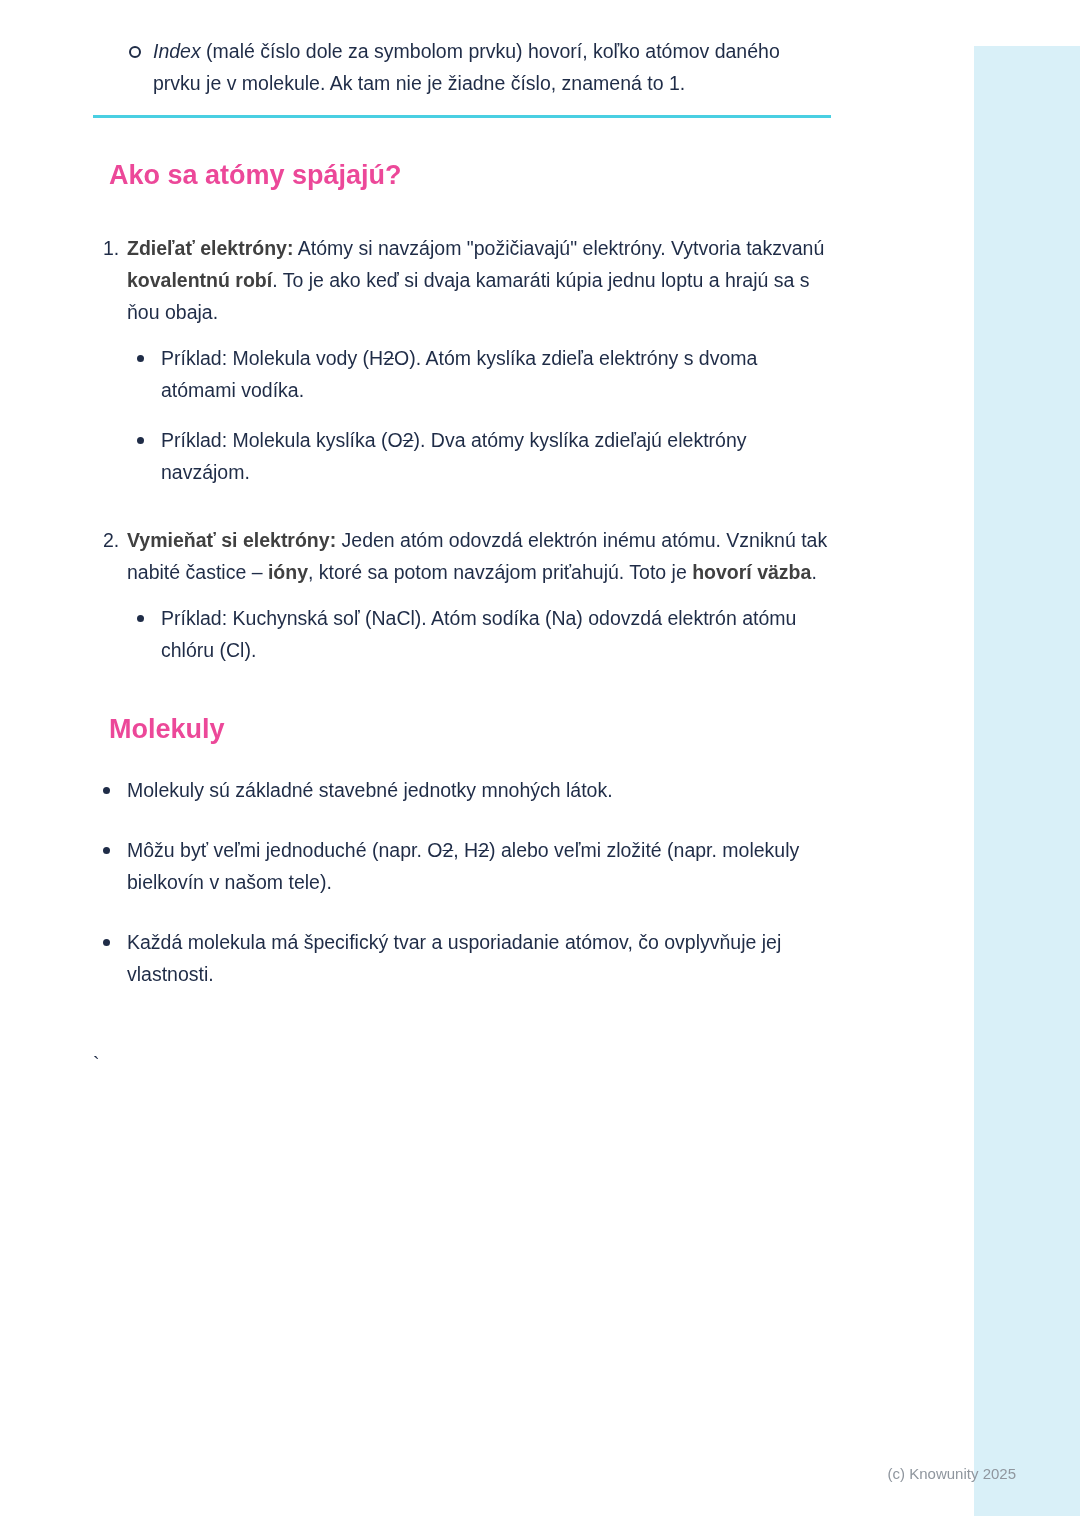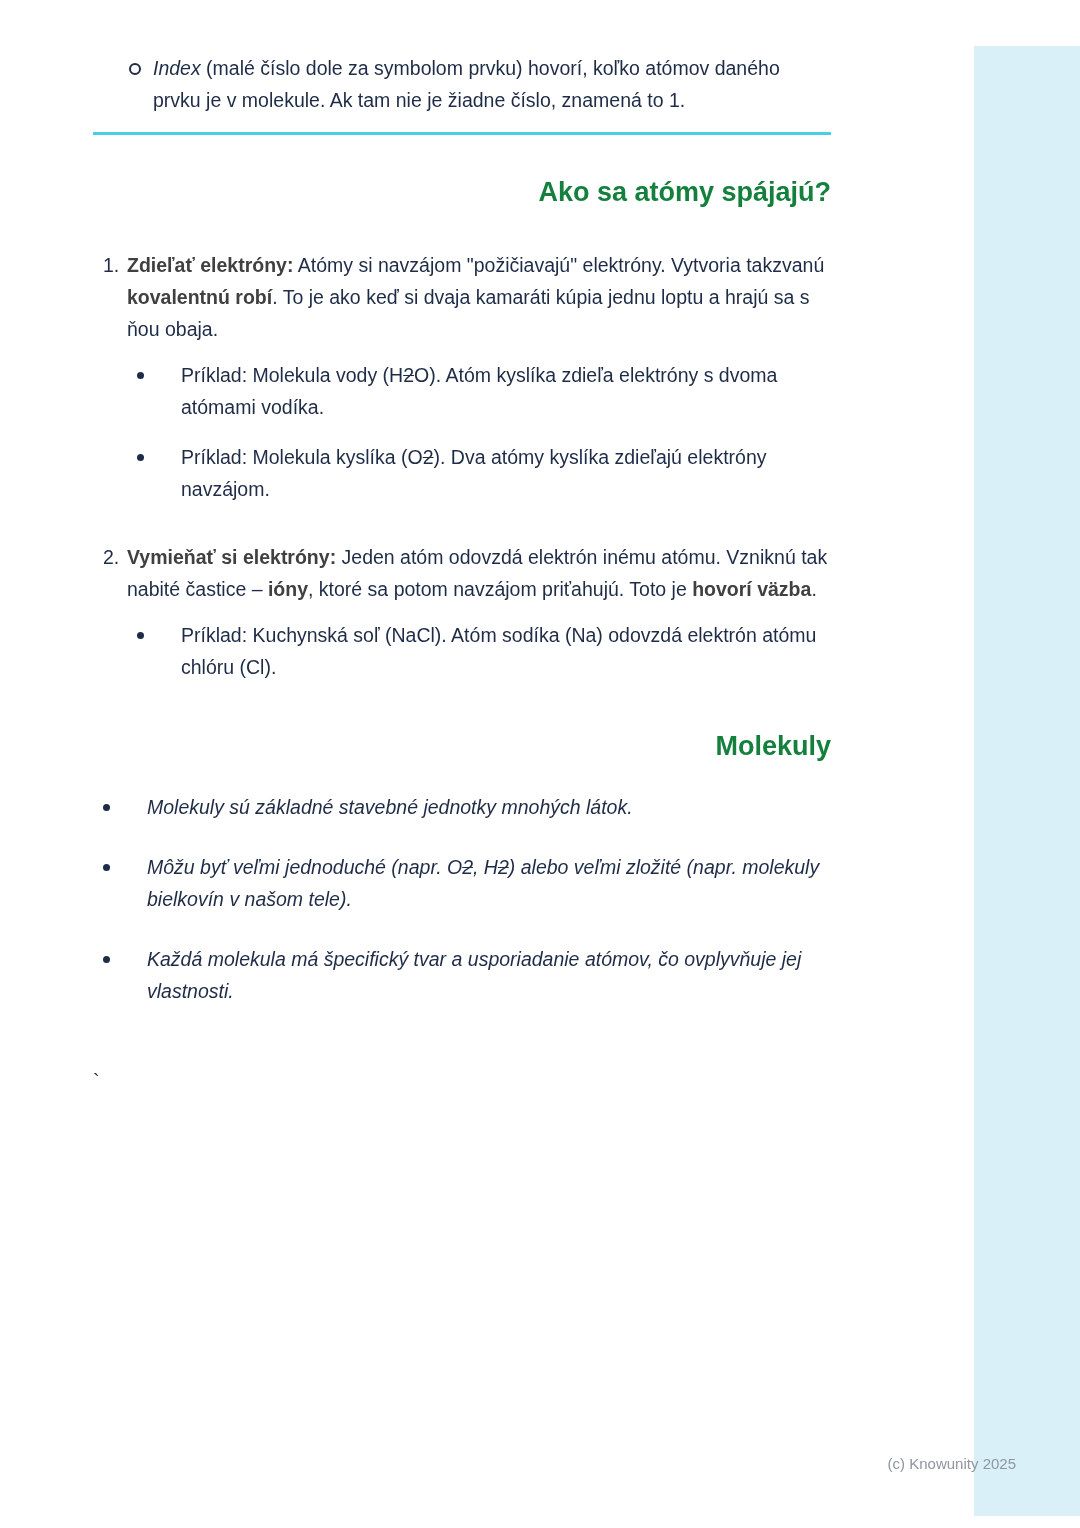--- a/index.html
+++ b/index.html
@@ -16,21 +16,21 @@
     position: absolute;
     top: 46px;
     right: 0;
     width: 106px;
     height: 1470px;
     background: #d9f0f8;
   }
   .content {
     position: absolute;
     left: 93px;
-    top: 52px;
+    top: 35px;
     width: 738px;
     font-size: 19.5px;
     line-height: 32px;
   }
   
   .circle-item { display: flex; margin-left: 36px; }
   .circle-marker {
     flex: 0 0 auto;
     width: 8px; height: 8px;
     border: 2.5px solid #1f2c47;
@@ -47,64 +47,63 @@
     line-height: 44px;
     font-weight: bold;
     color: #12274a;
   }
   .rule {
     height: 3px;
     background: #49cfe2;
     margin-top: 16px;
   }
   h2 {
-    margin: 40px 0 0 3px;
+    margin: 40px 0 0 16px;
     font-size: 27px;
     line-height: 34px;
     font-weight: bold;
-    color: #15803d;
-    text-align: right;
+    color: #ec4899;
   }
   p.intro {
     margin: 24px 0 0 0;
     text-align: justify;
     line-height: 38px;
   }
 
   .numlist { margin-top: 40px; }
   .num-item { display: flex; margin-top: 36px; }
   .num-item:first-child { margin-top: 0; }
   .num-marker { flex: 0 0 24px; margin-left: 10px; }
   .num-body { flex: 1; }
   .li-p { margin: 0; }
 
-  .ex-item { display: flex; margin-left: 10px; margin-top: 18px; gap: 20px; }
+  .ex-item { display: flex; margin-left: 10px; margin-top: 18px; }
   .ex-item.first { margin-top: 14px; }
   .dot-marker {
     flex: 0 0 auto;
     width: 7px; height: 7px;
     background: #1f2c47;
     border-radius: 50%;
     margin: 13px 17px 0 0;
   }
   .ex-body { flex: 1; }
 
   .f2 { text-decoration: line-through; }
 
   h2.molekuly { margin-top: 46px; }
-  .mol-list { margin-top: 28px; font-style: italic; }
+  .mol-list { margin-top: 28px; }
   .mol-list .ex-item { margin-top: 28px; }
   .mol-list .ex-item:first-child { margin-top: 0; }
 
   .stray { margin-top: 58px; font-size: 19.5px; }
 
   .footer {
     position: absolute;
     right: 64px;
-    bottom: 56px;
+    bottom: 46px;
     font-size: 15px;
     color: #8f969e;
   }
 </style>
 </head>
 <body>
 
 <div class="page">
 
   <div class="stripe"></div>

